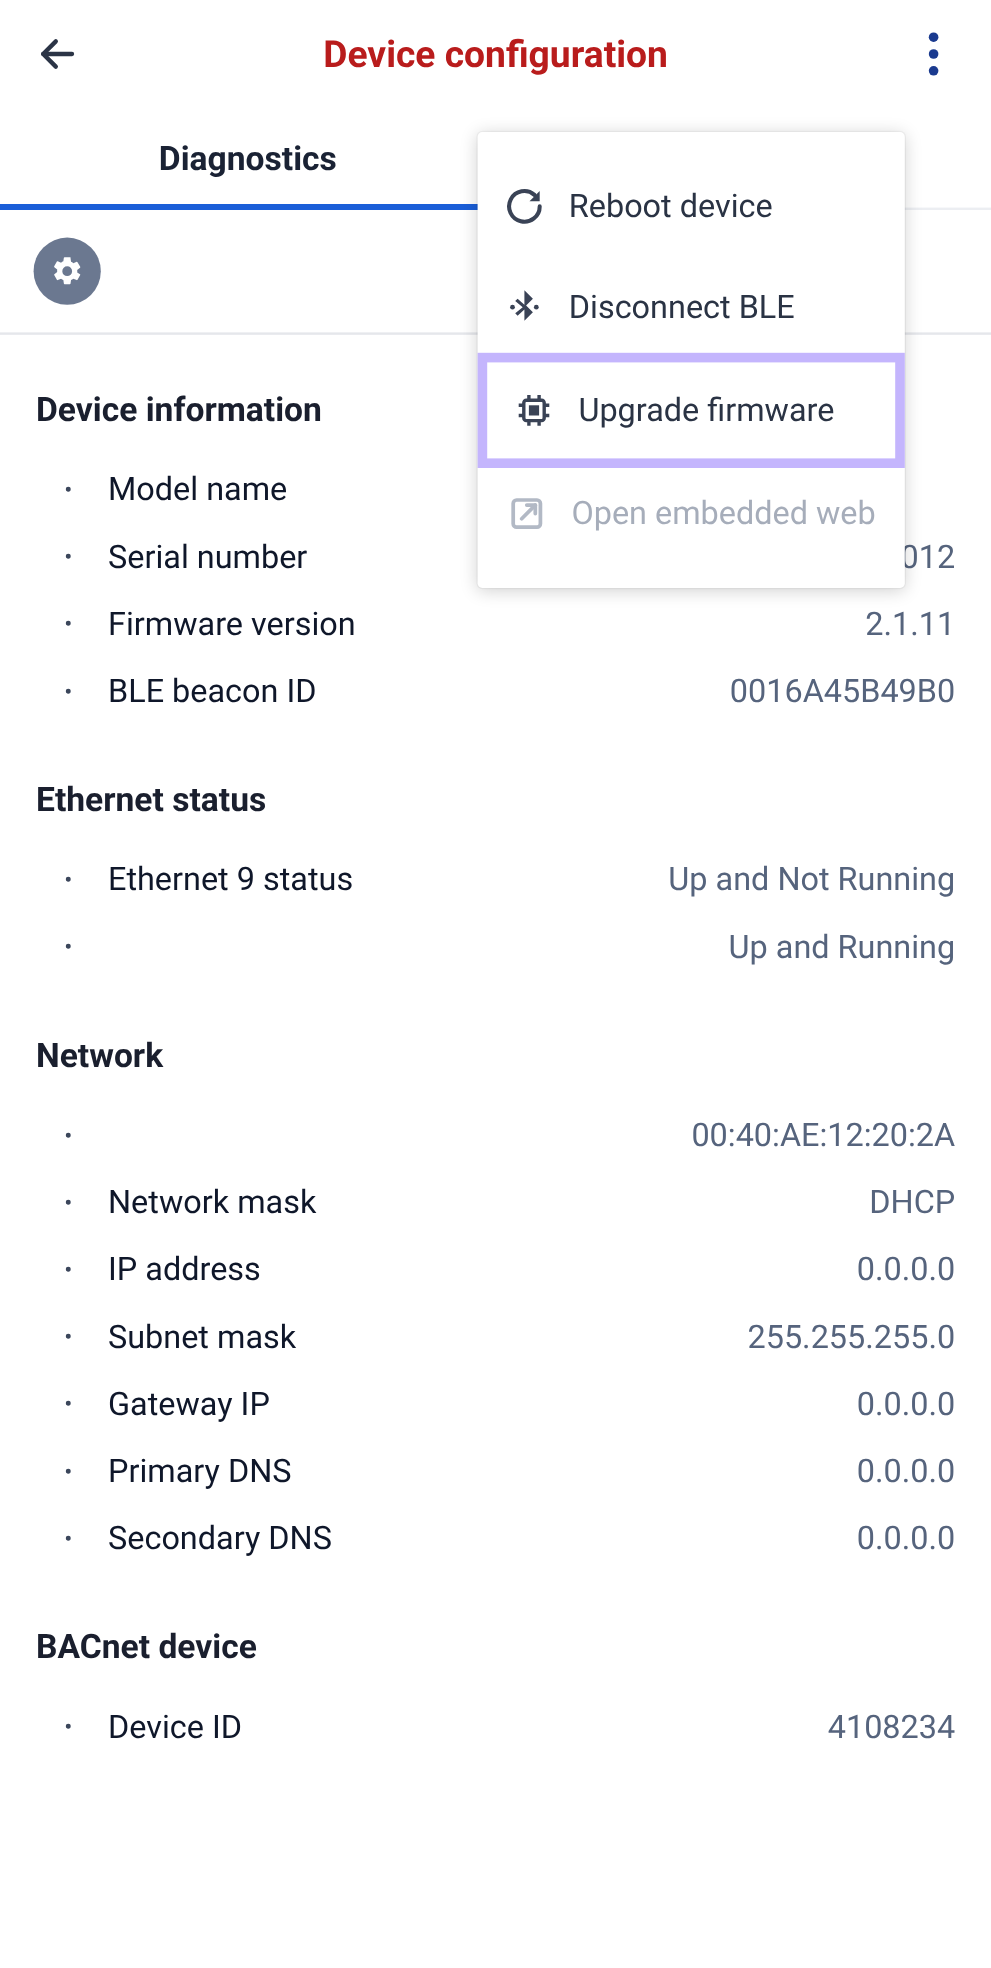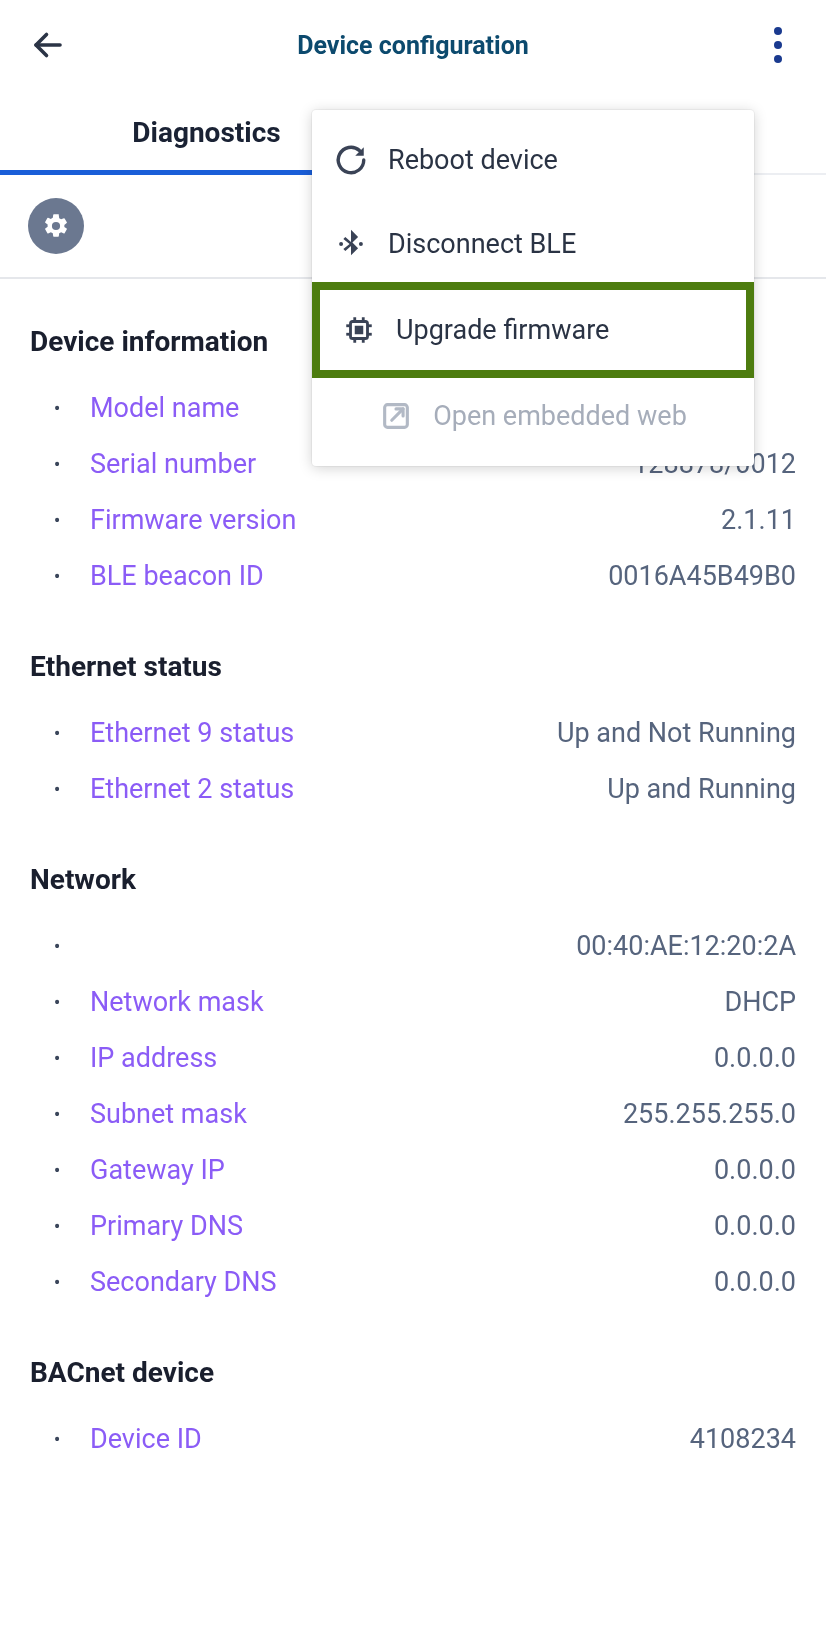--- a/index.html
+++ b/index.html
@@ -19,23 +19,23 @@
     position: relative;
   }
   .header .back {
     width: 40px; height: 40px;
     display:flex; align-items:center; justify-content:center;
     color:#2b3446;
   }
   .header .title {
     position:absolute; left:0; right:0;
     text-align:center;
-    font-size: 25px;
+    font-size: 31px;
     font-weight: 700;
-    color:#0c4a6e;
+    color:#b91c1c;
     pointer-events:none;
   }
   .header .more {
     position:absolute; right:28px; top:0; bottom:0;
     width:40px;
     display:flex; align-items:center; justify-content:center;
     color:#1a3a8f;
   }
   .more-dots { display:flex; flex-direction:column; gap:6px;}
   .more-dots span { width:8px; height:8px; background:#1a3a8f; border-radius:50%; display:block;}
@@ -97,58 +97,58 @@
   .row .bullet {
     width: 36px;
     text-align:center;
     color:#3b465b;
     font-size: 20px;
     line-height: 1;
     padding-left: 18px;
   }
   .row .label {
     flex: 0 0 auto;
-    color:#8b5cf6;
+    color:#0f172a;
     padding-left: 24px;
   }
   .row .value {
     flex:1;
     text-align:right;
     color:#56647d;
   }
 
   
   .menu {
     position: absolute;
     top: 110px;
     right: 72px;
-    width: 442px;
+    width: 356px;
     background:#fff;
     border-radius:4px;
     box-shadow: 0 2px 14px rgba(0,0,0,0.18), 0 0 0 1px rgba(0,0,0,0.04);
     z-index: 100;
-    padding: 8px 0;
+    padding: 20px 0;
   }
   .menu-item {
     display:flex;
     align-items:center;
     height: 84px;
     padding: 0 22px;
     font-size: 27px;
     color:#2a3344;
   }
   .menu-item .micon {
     width: 54px;
     display:flex; align-items:center; justify-content:flex-start;
     color:#3a4356;
   }
   .menu-item.disabled { color:#a6adba;justify-content:center; }
   .menu-item.disabled .micon { color:#b2b9c5; }
   .menu-item.highlight {
-    border: 8px solid #4d7c0f;
+    border: 8px solid #c4b5fd;
     margin: -4px 0;
     height: 96px;
   }
 
   svg { display:block; }
 </style>
 </head>
 <body>
 
 <div class="header">
@@ -207,21 +207,20 @@
   </div>
 
   <div class="section-title">Ethernet status</div>
   <div class="row">
     <div class="bullet">•</div>
     <div class="label">Ethernet 9 status</div>
     <div class="value">Up and Not Running</div>
   </div>
   <div class="row">
     <div class="bullet">•</div>
-    <div class="label">Ethernet 2 status</div>
     <div class="value">Up and Running</div>
   </div>
 
   <div class="section-title">Network</div>
   <div class="row">
     <div class="bullet">•</div>
     <div class="value">00:40:AE:12:20:2A</div>
   </div>
   <div class="row">
     <div class="bullet">•</div>

